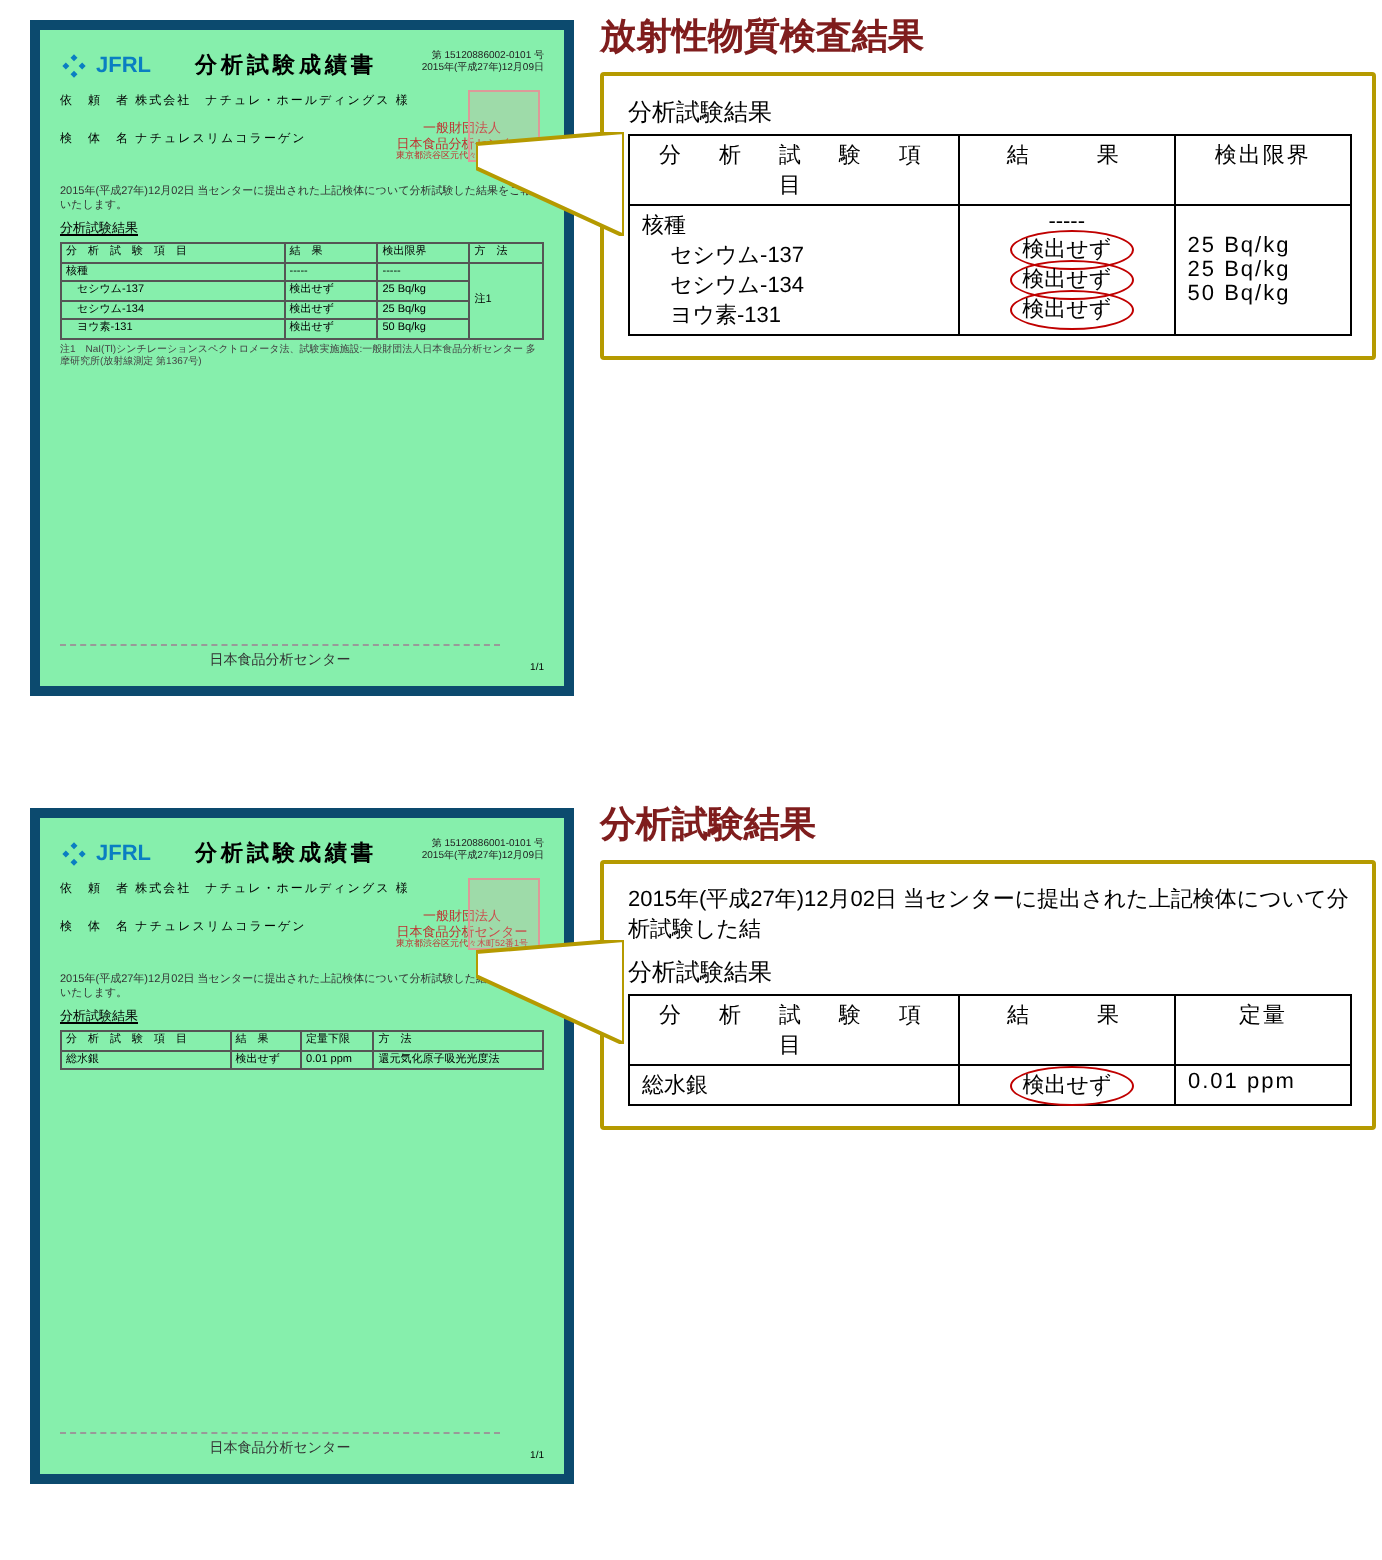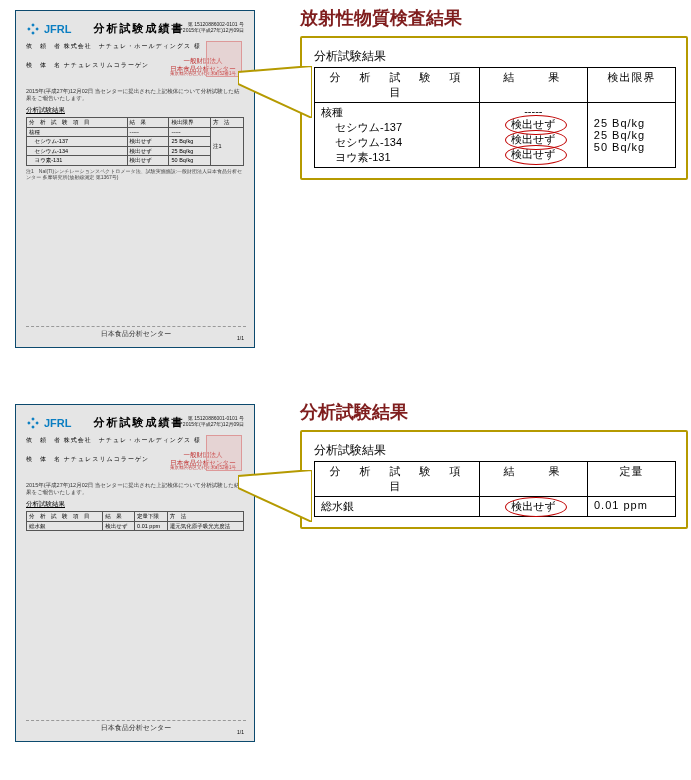--- a/index.html
+++ b/index.html
@@ -16,24 +16,24 @@
     width: 691px;
   }
   .section-1 { top: 0; }
   .section-2 { top: 394px; }
 
   
   .thumb {
     position: absolute;
     left: 15px;
     top: 10px;
-    width: 240px;
+    width: 272px;
     height: 338px;
-    border: 1px solid #0c4a6e;
-    background: #e5e5e5;
+    border: 5px solid #0c4a6e;
+    background: #86efac;
     overflow: hidden;
   }
   .thumb-inner {
     padding: 10px;
   }
   .thumb-logo-row {
     display: flex;
     align-items: center;
     gap: 4px;
   }
@@ -395,20 +395,21 @@
 
   <div class="pointer" style="top:76px">
     <svg width="74" height="52" viewBox="0 0 74 52">
       <path d="M0 6 L74 0 L74 52 L0 18 Z" fill="#fff" stroke="#b59a00" stroke-width="2"></path>
     </svg>
   </div>
 
   <div class="detail-heading">分析試験結果</div>
 
   <div class="callout">
+    <div class="callout-context">2015年(平成27年)12月02日 当センターに提出された上記検体について分析試験した結</div>
     <div class="callout-subhead">分析試験結果</div>
     <table class="callout-table">
       <tbody>
           <tr>
         <th class="c-item">分　析　試　験　項　目</th>
         <th class="c-result">結　　果</th>
         <th class="c-limit">定量</th>
       </tr>
       <tr>
         <td class="c-item">総水銀</td>

